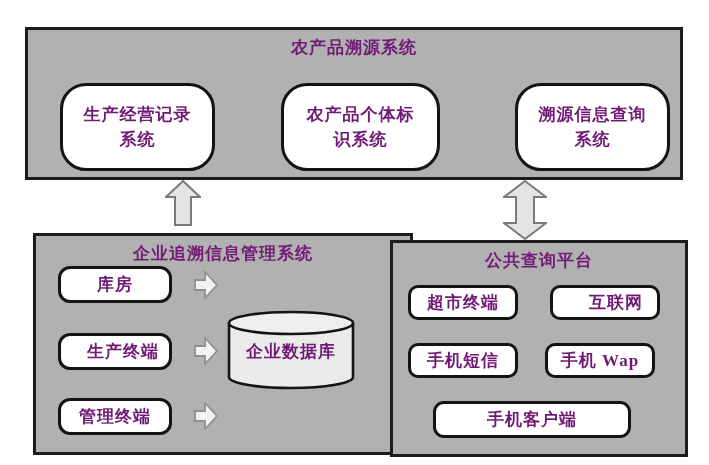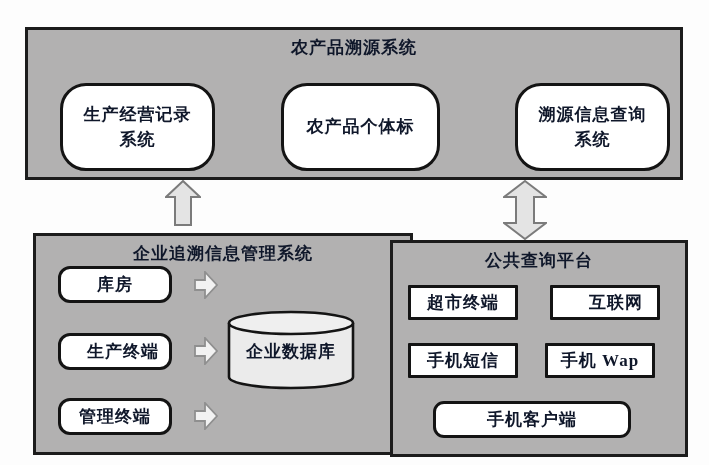--- a/index.html
+++ b/index.html
@@ -1,39 +1,39 @@
 <!DOCTYPE html>
 <html><head>
 <meta charset="utf-8">
 <style>
   html, body { margin:0; padding:0; background:#ffffff; }
   .canvas {
     position:relative; width:709px; height:465px;
     font-family:"Liberation Serif","DejaVu Serif",serif;
-    font-weight:bold; color:#0f172a; overflow:hidden; background:#fdfdfd;
+    font-weight:bold; color:#701a75; overflow:hidden; background:#fdfdfd;
   }
   .panel {
     position:absolute; background:#b2b1b1; border:3px solid #1c1c1c;
     box-sizing:border-box;
   }
   .panel-top   { left:25px;  top:27px;  width:658px; height:153px; }
   .panel-left  { left:33px;  top:233px; width:380px; height:222px; }
   .panel-right { left:390px; top:240px; width:298px; height:217px; }
   .panel-title {
     text-align:center; font-size:17px; letter-spacing:1px; margin-top:6px;
   }
   .wbox {
     position:absolute; background:#ffffff; border:3px solid #141414;
     box-sizing:border-box; display:flex; flex-direction:column;
     align-items:center; justify-content:center; text-align:center;
     font-size:17px; line-height:1.5; letter-spacing:1px;
   }
   .tbox { border-radius:26px; width:155px; height:88px; top:53px; }
   .sbox { border-radius:12px; width:114px; height:37px; left:22px; }
-  .cbox { border-radius:1px; width:110px; height:35px; }
+  .cbox { border-radius:10px; width:110px; height:35px; }
   .widebox { border-radius:11px; width:198px; height:37px; left:40px; top:158px; }
   .arrow { position:absolute; }
   .cyl-wrap { position:absolute; left:190px; top:74px; width:130px; height:80px; }
   .cyl-label {
     position:absolute; left:190px; top:104px; width:130px;
     text-align:center; font-size:17px; letter-spacing:1px;
   }
 </style>
 </head>
 <body>
@@ -42,20 +42,21 @@
 
   <section class="panel panel-top">
     <div class="panel-title">农产品溯源系统</div>
 
     <div class="wbox tbox" style="left:32px;">
       <span>生产经营记录</span>
       <span>系统</span>
     </div>
     <div class="wbox tbox" style="left:253px; width:159px;">
       <span>农产品个体标</span>
+      <span>识系统</span>
     </div>
     <div class="wbox tbox" style="left:487px;">
       <span>溯源信息查询</span>
       <span>系统</span>
     </div>
   </section>
 
   <svg class="arrow" style="left:165px; top:180px;" width="36" height="46" viewBox="0 0 36 46">
     <polygon points="18,1 35,17 26,17 26,45 10,45 10,17 1,17" fill="#e4e4e4" stroke="#7b7b7b" stroke-width="2"></polygon>
   </svg>

